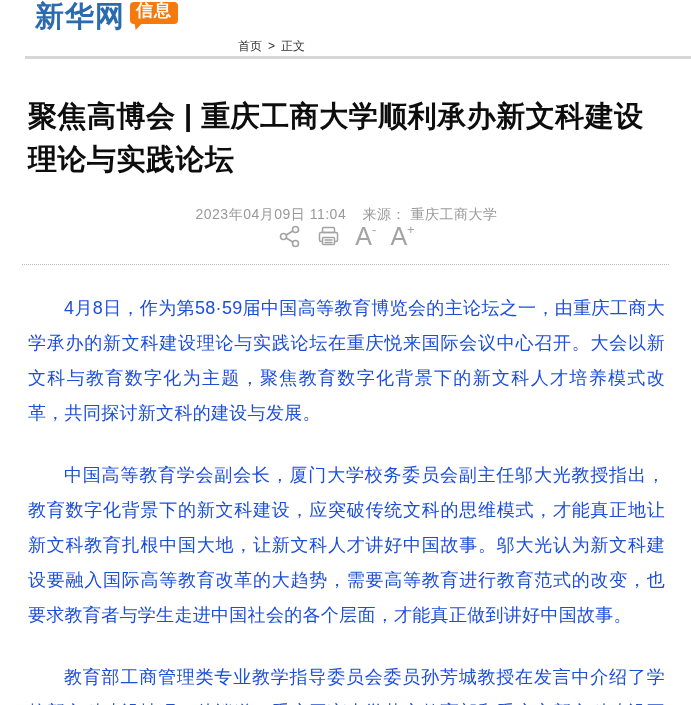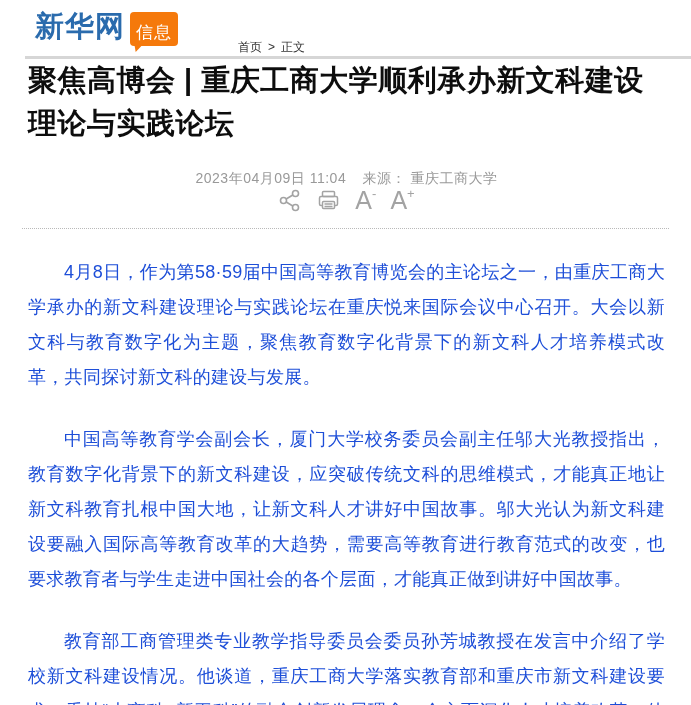--- a/index.html
+++ b/index.html
@@ -1,47 +1,47 @@
 <!DOCTYPE html>
 <html><head>
 <meta charset="utf-8">
 <style>
   * { margin: 0; padding: 0; box-sizing: border-box; }
   html, body { width: 691px; height: 705px; background: #ffffff; overflow: hidden; }
   body { font-family: "Liberation Sans", "DejaVu Sans", sans-serif; }
 
   
-  .header { height: 56px; display: flex; align-items: center; padding-left: 35px; }
+  .header { height: 56px; display: flex; align-items: flex-start; padding-left: 35px; }
   .logo { display: flex; align-items: flex-start; cursor: pointer; }
   .logo-text {
     font-size: 29px; font-weight: bold; color: #2a6bad;
     letter-spacing: 1px; line-height: 33px;
     font-family: "Liberation Sans", sans-serif;
   }
   .logo-badge-wrap { position: relative; margin-left: 5px; margin-top: 2px; }
   .logo-badge {
     display: inline-block; background: #f5790b; color: #ffffff;
-    font-size: 17px; font-weight: normal; line-height: 1;
-    padding: 12px 6px 5px 6px; border-radius: 4px; letter-spacing: 1px;
+    font-size: 17px; font-weight: bold; line-height: 1;
+    padding: 0 6px 5px 6px; border-radius: 4px; letter-spacing: 1px;
   }
   .logo-badge-tail {
     position: absolute; left: 3px; bottom: -6px; width: 0; height: 0;
     border-left: 4px solid transparent; border-right: 5px solid transparent;
     border-top: 8px solid #f5790b; transform: skewX(-18deg);
   }
   .breadcrumb { margin-left: 60px; font-size: 12px; color: #333333; padding-top: 2px; margin-top: 36px; }
   .breadcrumb a { color: #333333; text-decoration: none; cursor: pointer; }
   .crumb-sep { margin: 0 6px; color: #333333; }
 
   .top-divider { height: 3px; background: #d6d6d6; margin-left: 25px; }
 
   
   .article { padding: 0 26px 0 28px; }
   .article-title {
-    font-size: 29px; font-weight: 600; color: #0d0d0d;
+    margin-top: 36px; font-size: 29px; font-weight: 600; color: #0d0d0d;
     line-height: 43px; letter-spacing: 0.5px;
   }
   .meta-row {
     margin-top: 25px; display: flex; align-items: center; justify-content: space-between; flex-direction: column;
   }
   .meta-left { font-size: 14px; color: #999999; letter-spacing: 0.5px; }
   .meta-left .sep { display: inline-block; width: 12px; }
   .meta-tools { display: flex; align-items: center; gap: 14px; color: #a3a3a3; }
   .tool-btn { cursor: pointer; display: flex; align-items: flex-start; }
   .tool-btn svg { display: block; }

